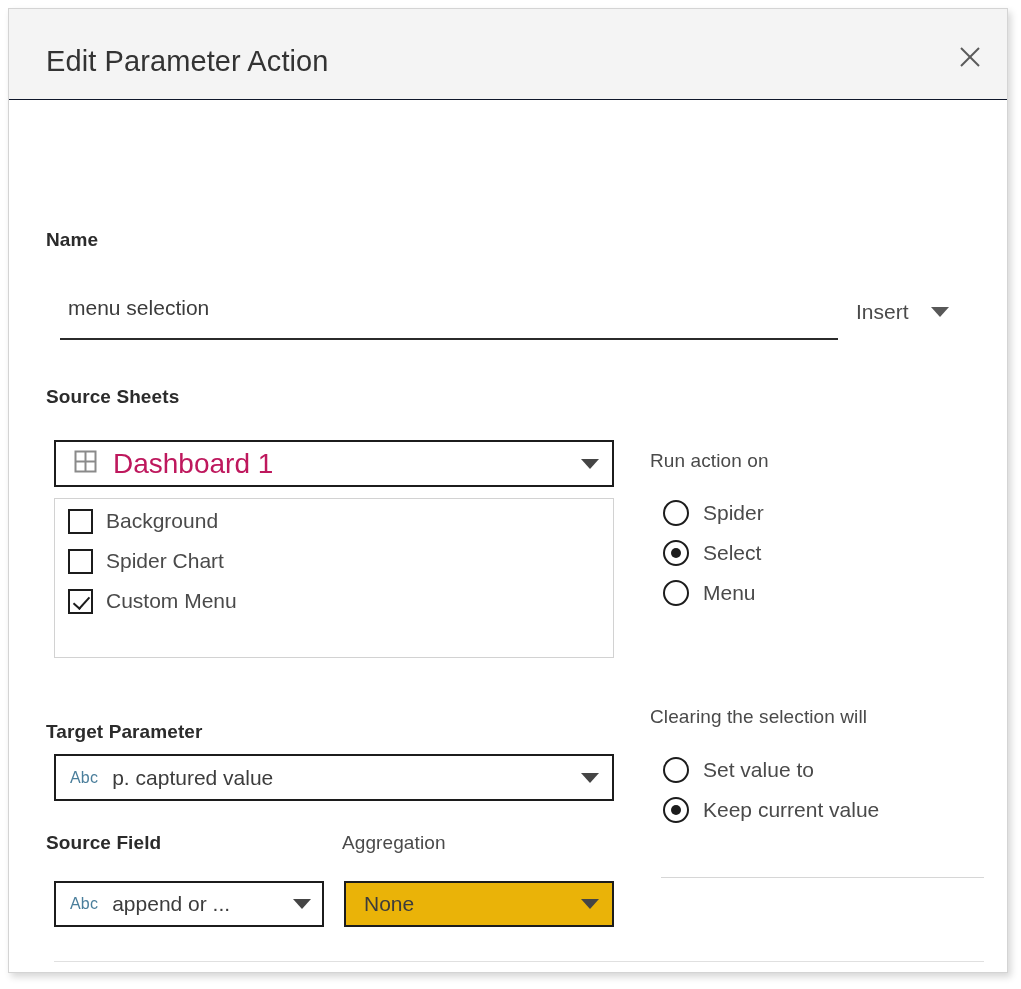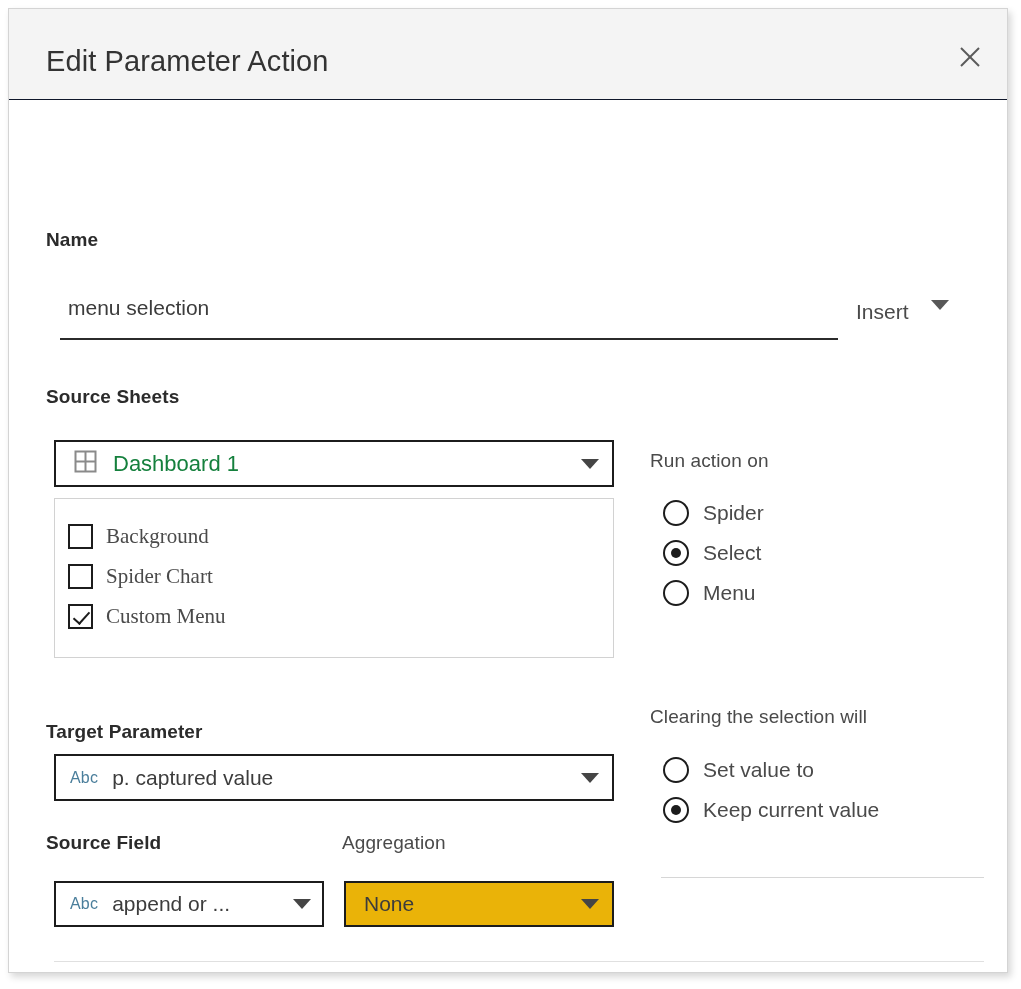--- a/index.html
+++ b/index.html
@@ -105,20 +105,21 @@
     font-size: 21px;
     color: #3c3c3c;
     padding: 0 0 2px 8px;
   }
 
   .insert-dropdown {
     position: absolute;
     left: 847px;
     top: 200px;
     display: flex;
+    align-items: center;
     gap: 22px;
     cursor: pointer;
   }
   .insert-dropdown .txt {
     font-size: 21px;
     color: #4a4a4a;
   }
 
   .caret {
     width: 0;
@@ -147,41 +148,40 @@
     border: 2px solid #1c1c1c;
     background: #ffffff;
     display: flex;
     align-items: center;
     padding: 0 13px 0 18px;
     cursor: pointer;
   }
   .sheet-select .dash-icon { flex: 0 0 auto; margin-right: 16px; }
   .sheet-select .sel-text {
     flex: 1 1 auto;
-    font-size: 22px;
-    color: #15803d;
+    font-size: 28px;
+    color: #be185d;
   }
 
   .sheet-listbox {
     position: absolute;
     left: 45px;
     top: 398px;
     width: 560px;
     height: 160px;
     border: 1px solid #d2d2d2;
     background: #ffffff;
     padding: 10px 0 0 13px;
   }
 
   .chk-row {
     display: flex;
-    align-items: flex-end;
+    align-items: flex-start;
     height: 40px;
     cursor: pointer;
-    font-family: Liberation Serif, serif;
   }
   .chkbox {
     width: 25px;
     height: 25px;
     border: 2px solid #1c1c1c;
     background: #ffffff;
     margin-right: 13px;
     position: relative;
     flex: 0 0 auto;
   }

